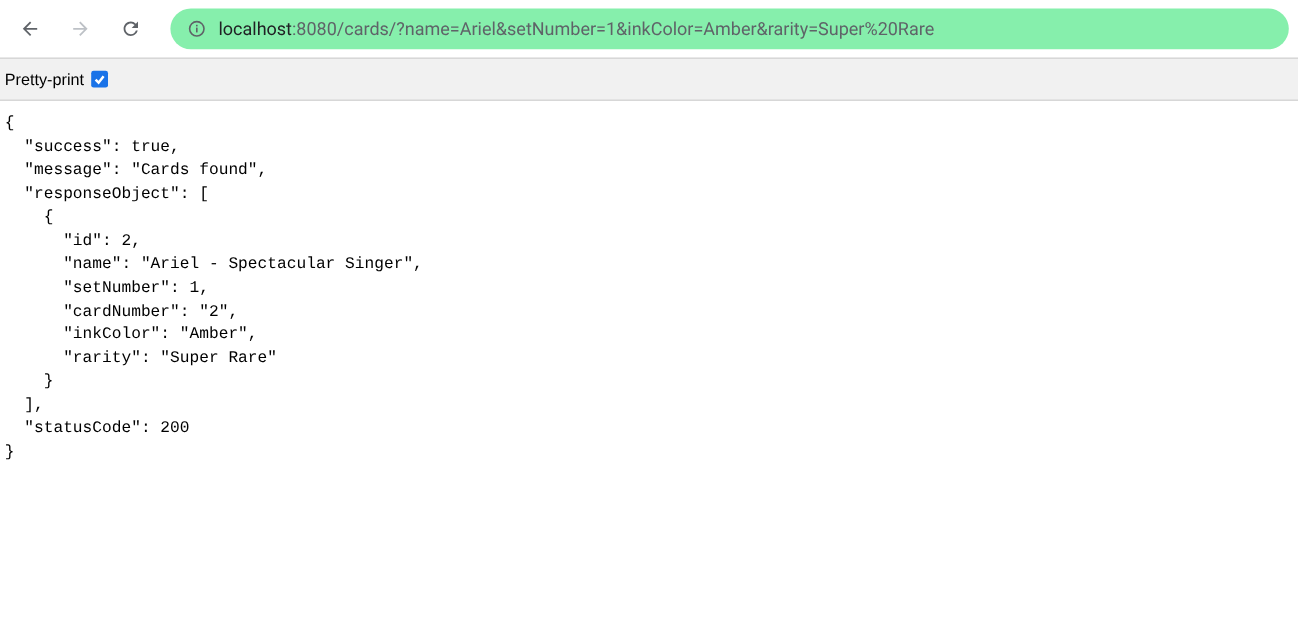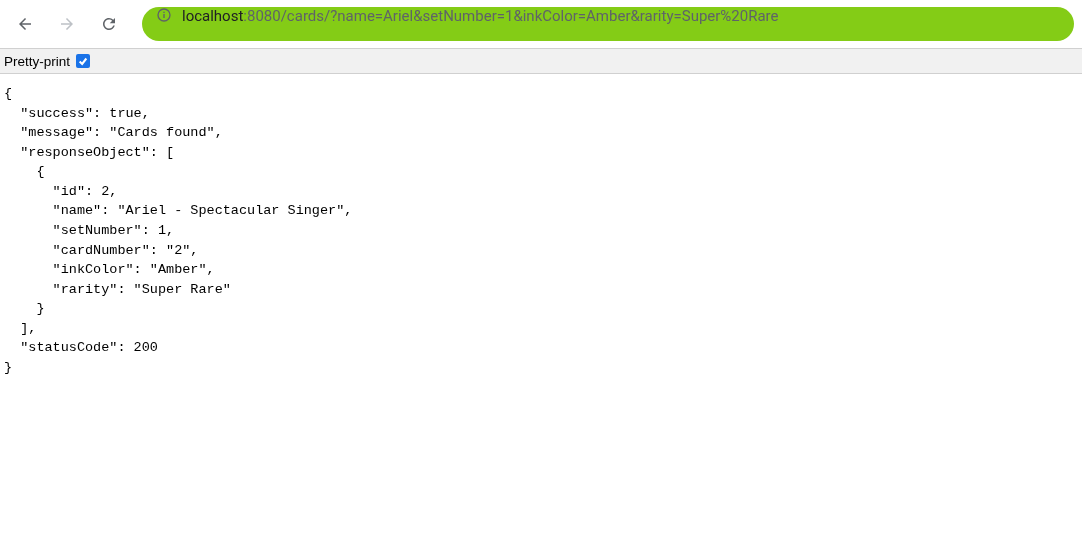--- a/index.html
+++ b/index.html
@@ -36,22 +36,23 @@
       color: #bdc1c6;
       cursor: default;
     }
     .nav-button svg {
       width: 18px;
       height: 18px;
     }
     .address-bar {
       flex: 1;
       display: flex;
+      align-items: center;
       height: 34px;
-      background: #84cc16;
+      background: #86efac;
       border-radius: 17px;
       padding: 0 14px;
       margin-left: 8px;
       gap: 10px;
     }
     .info-icon {
       width: 16px;
       height: 16px;
       display: flex;
       align-items: center;
@@ -71,21 +72,21 @@
     }
     .url-host {
       color: #202124;
     }
     .url-rest {
       color: #5f6368;
     }
     .pretty-print-bar {
       display: flex;
       align-items: center;
-      height: 26px;
+      height: 36px;
       padding: 0 4px;
       background: #f1f1f1;
       border-top: 1px solid #d0d0d0;
       border-bottom: 1px solid #d0d0d0;
       gap: 6px;
       font-size: 13.5px;
       font-family: -apple-system, sans-serif;
     }
     .pretty-print-label {
       color: #000;

